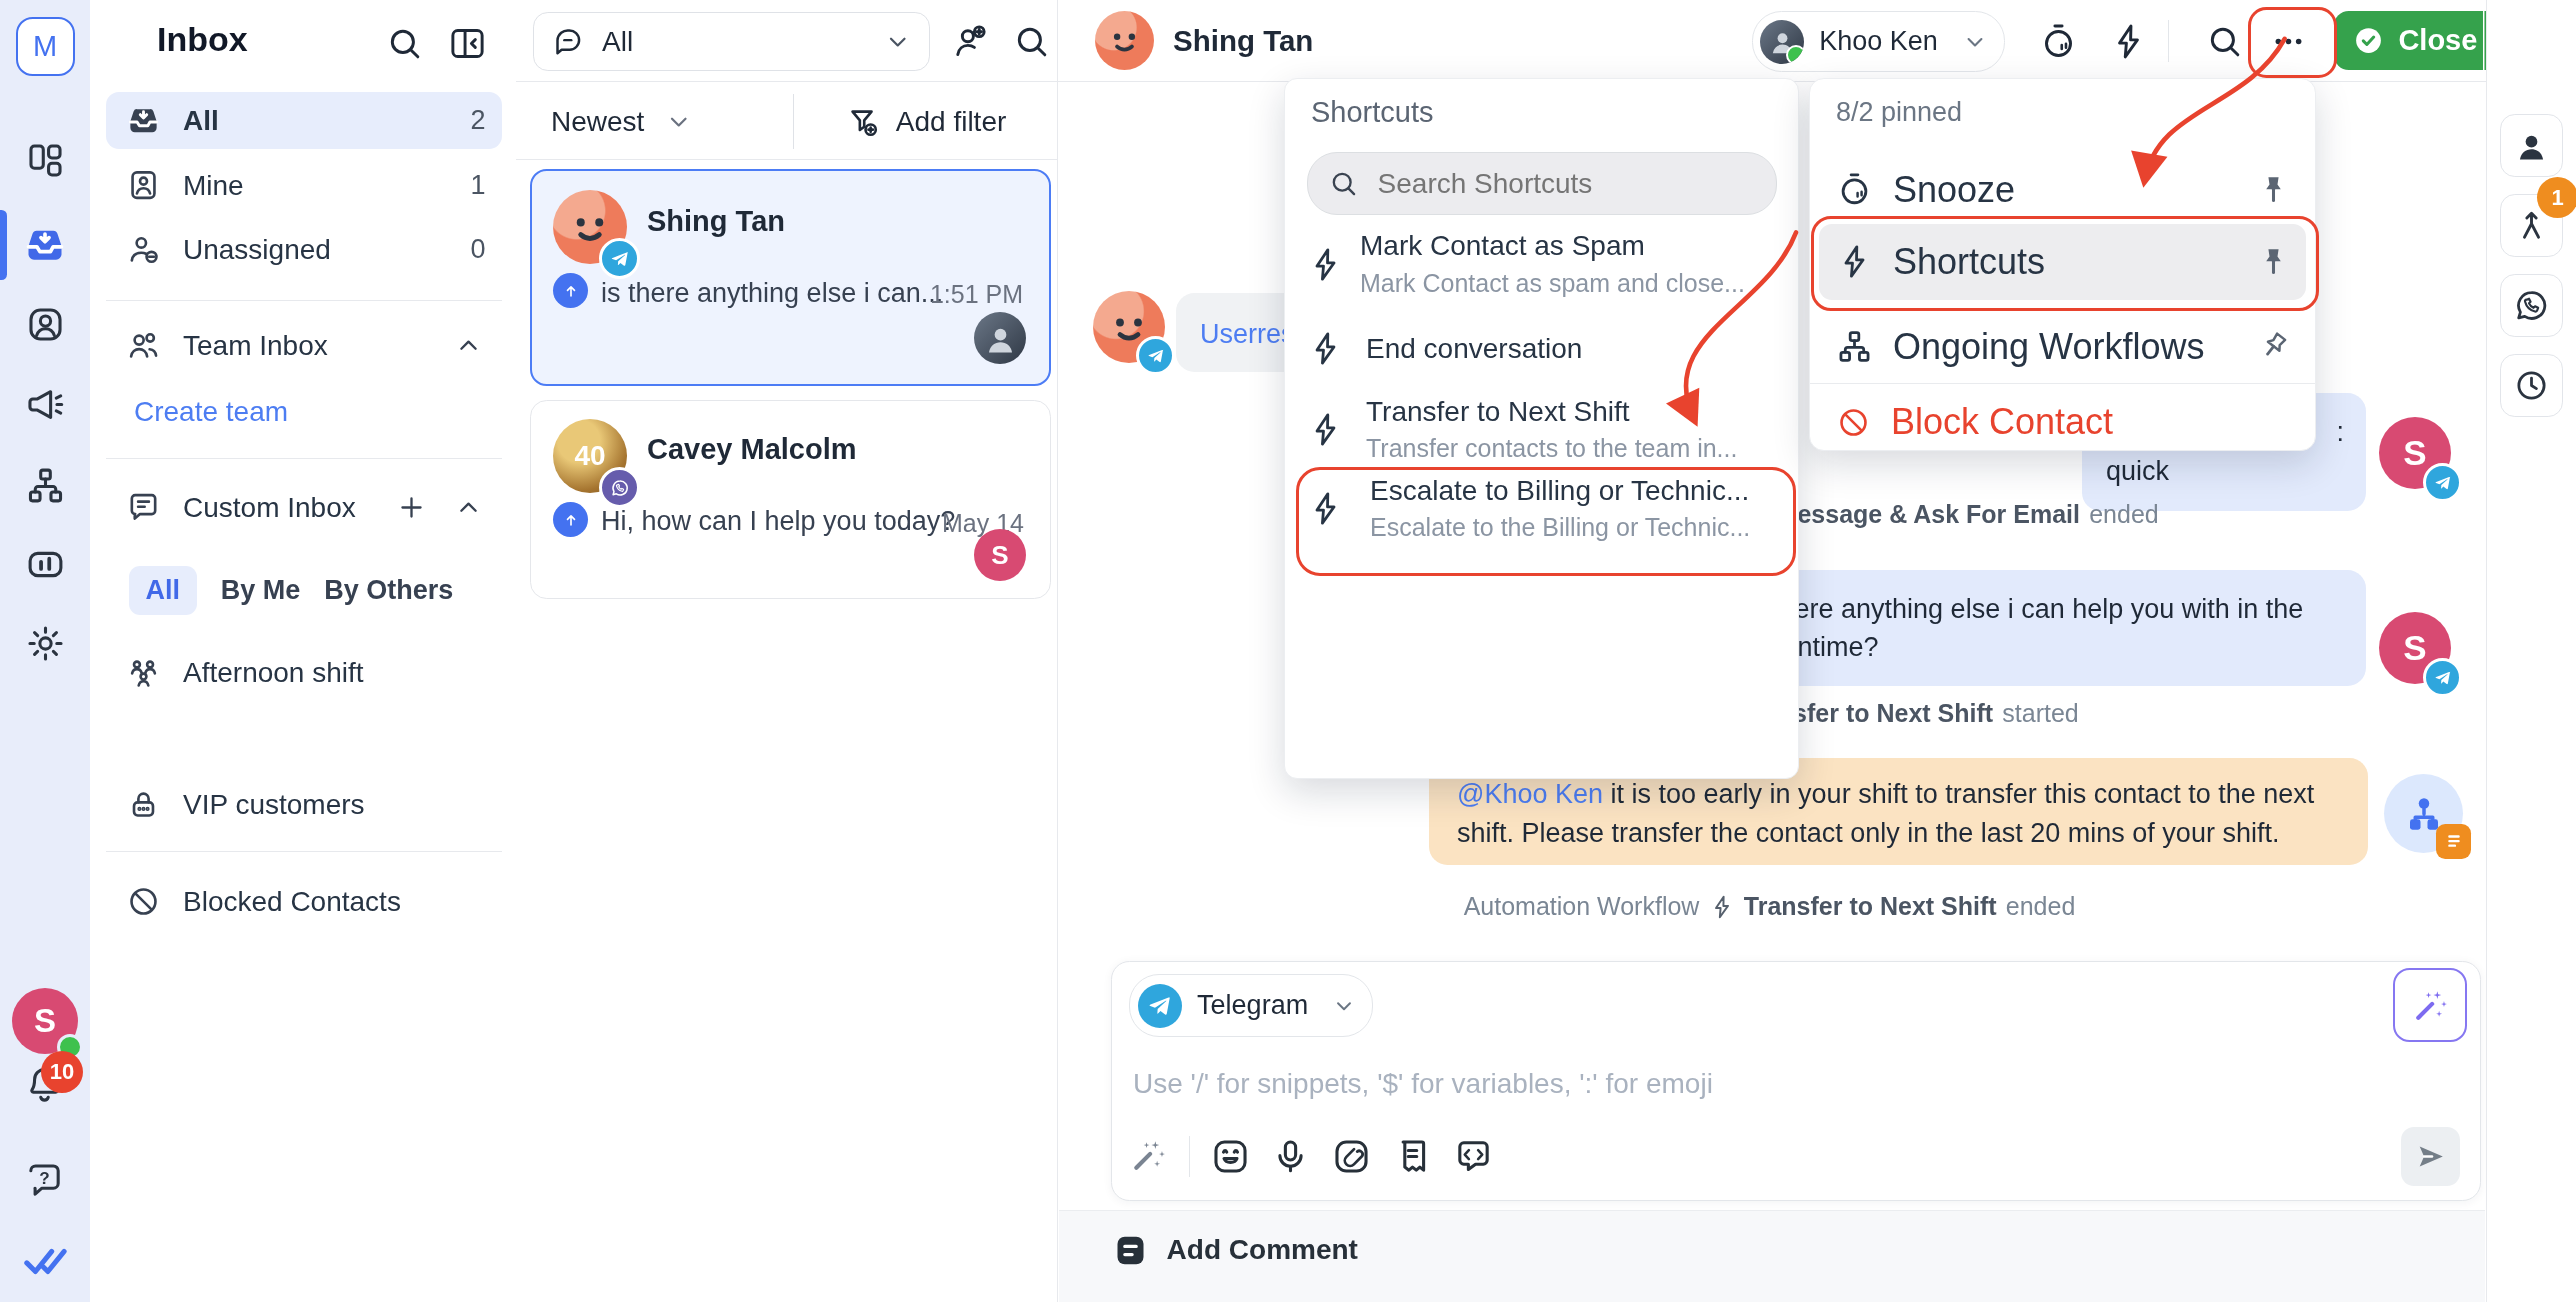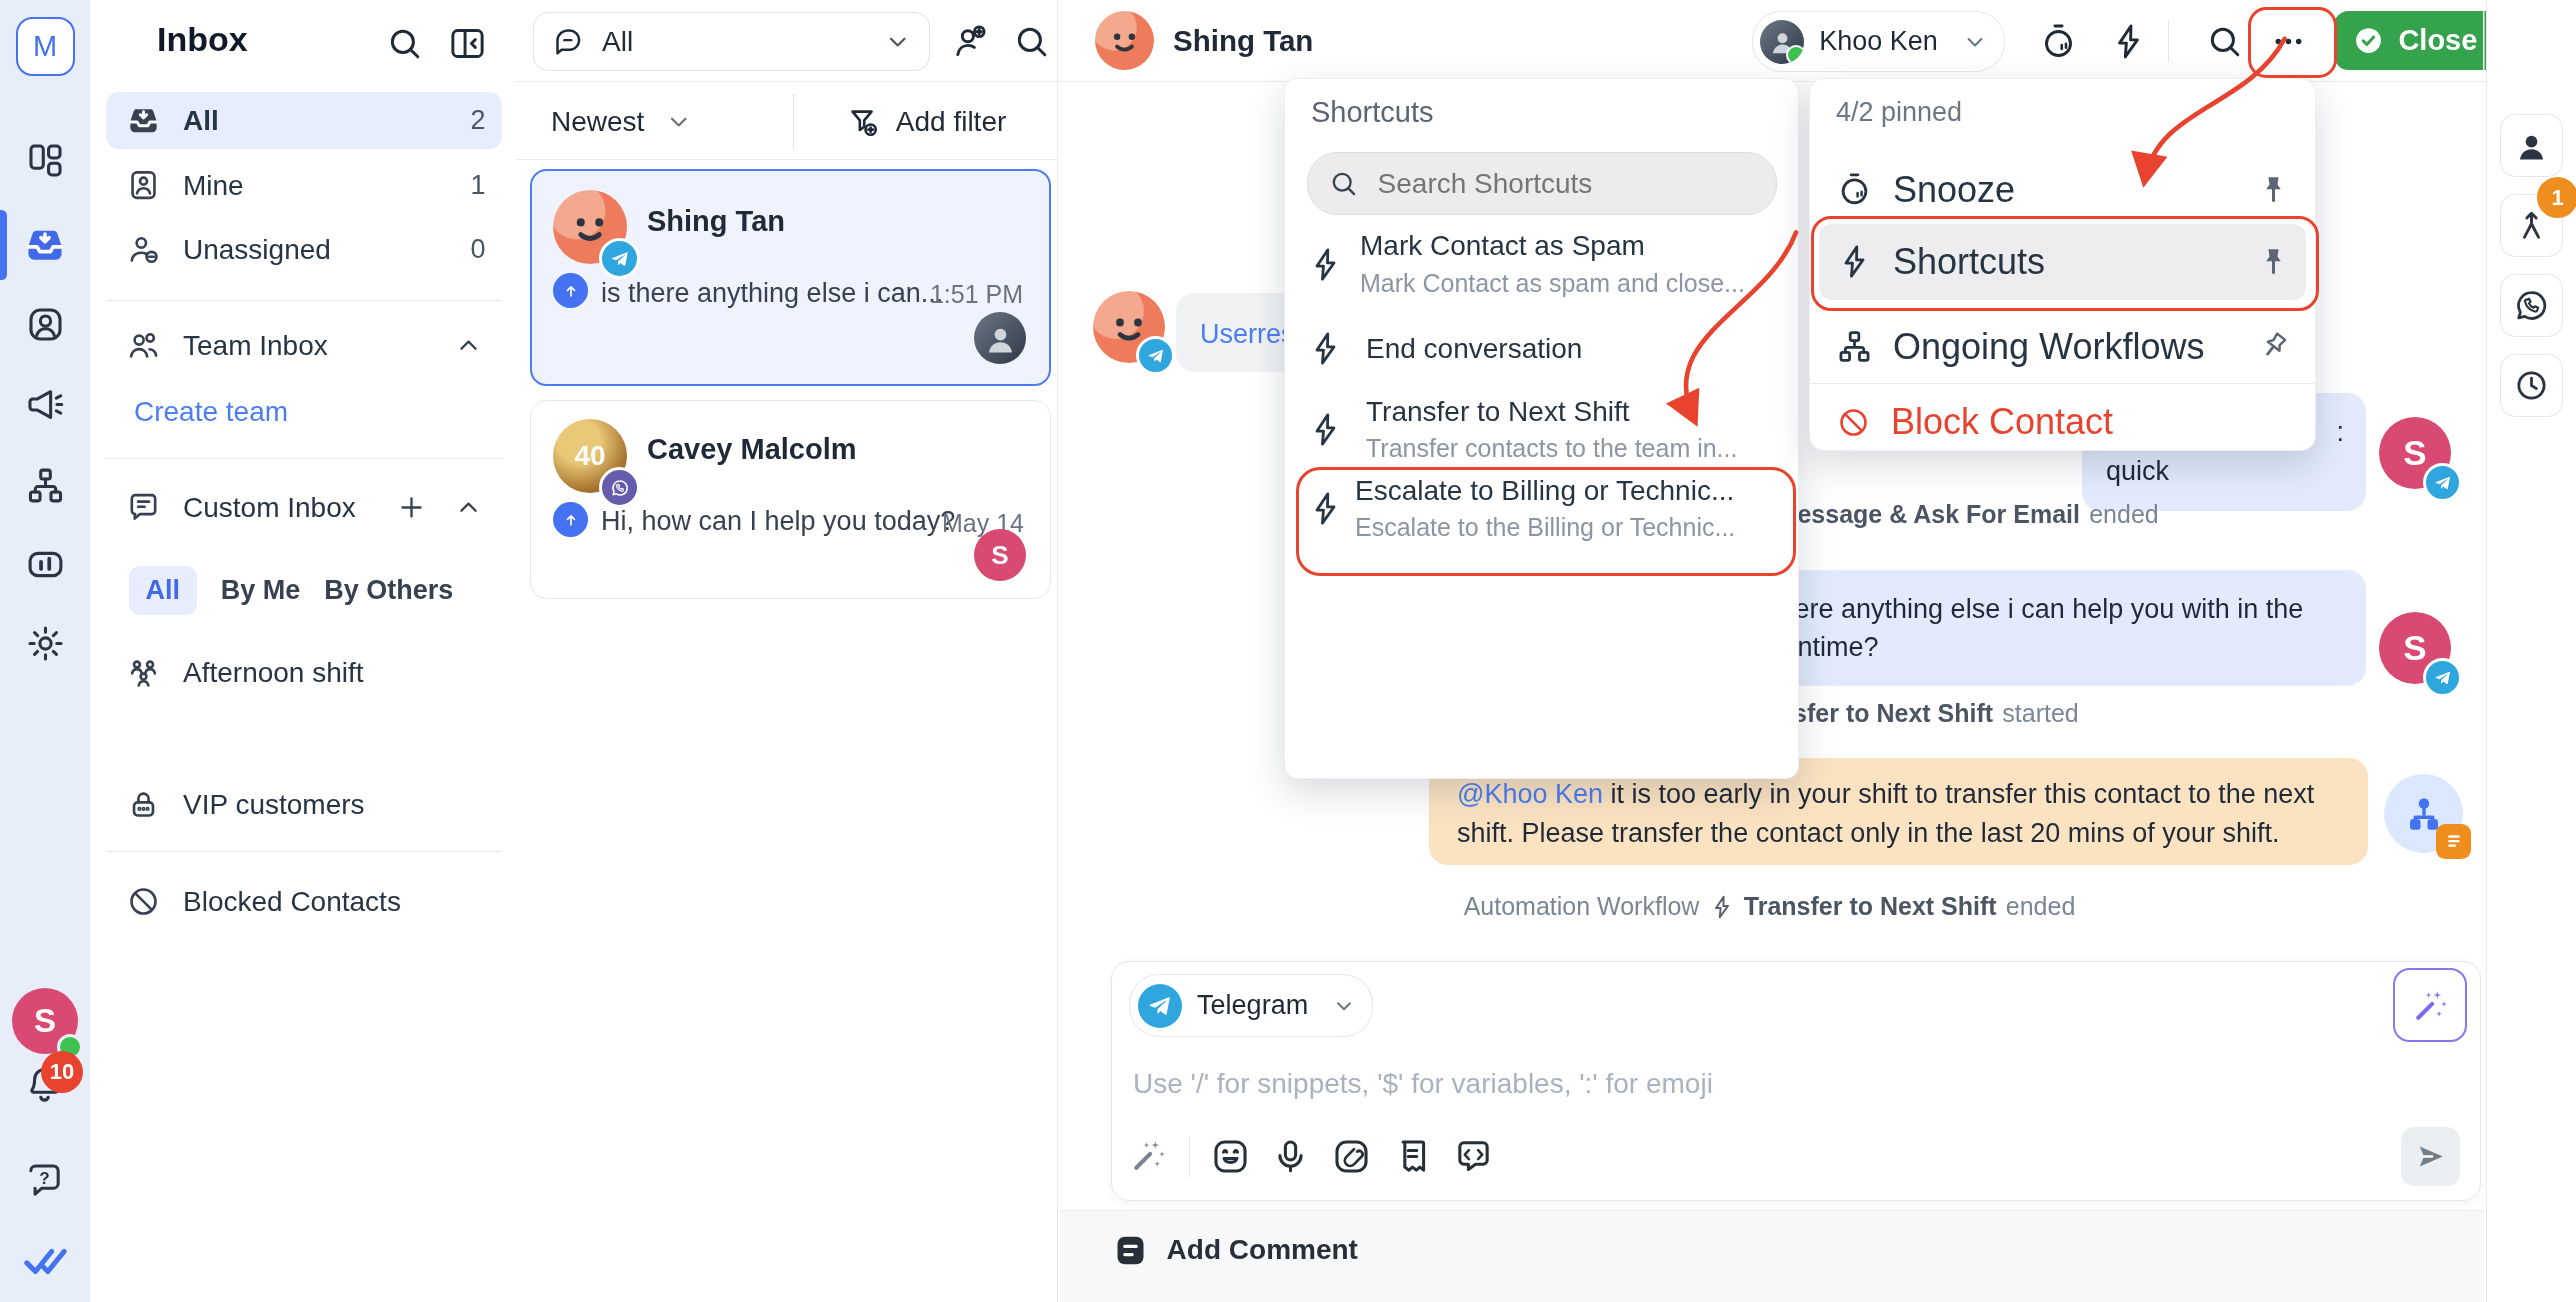--- a/index.html
+++ b/index.html
@@ -719,33 +719,33 @@
     </div>
     <div class="f" style="position:absolute;left:22px;top:317px;width:468px;gap:22px">
       <svg class="ic" style="width:37px;height:37px;color:#273444" viewBox="0 0 40 40" width="37" height="37">
           <use href="#ic-bolt"></use>
         </svg>
       <div>
         <div style="font-size:28px;color:#273444">Transfer to Next Shift</div>
         <div style="font-size:25px;color:#8b95a3;margin-top:5.5px">Transfer contacts to the team in...</div>
       </div>
     </div>
-    <div class="f" style="position:absolute;left:22px;top:396px;width:468px;gap:11px">
+    <div class="f" style="position:absolute;left:22px;top:396px;width:468px;gap:26px">
       <svg class="ic" style="width:37px;height:37px;color:#273444" viewBox="0 0 40 40" width="37" height="37">
           <use href="#ic-bolt"></use>
         </svg>
       <div>
         <div style="font-size:28px;color:#273444">Escalate to Billing or Technic...</div>
         <div style="font-size:25px;color:#8b95a3;margin-top:5.5px">Escalate to the Billing or Technic...</div>
       </div>
     </div>
   </div>
 
   <div class="abs" style="left:1809px;top:78px;width:505px;height:371px;background:#fff;border:0.9px solid #eceef1;border-radius:14.8px;box-shadow:0 13px 37px rgba(15,25,50,.16);z-index:6">
-    <div style="position:absolute;left:26px;top:18.4px;font-size:27px;color:#6b7684">4/2 pinned</div>
+    <div style="position:absolute;left:26px;top:18.4px;font-size:27px;color:#6b7684">8/2 pinned</div>
     <div class="menu-row" style="left:26px;top:81px;width:454px;height:59px">
       <svg class="ic" style="width:37px;height:37px;color:#273444" viewBox="0 0 40 40" width="37" height="37">
           <use href="#ic-timer"></use>
         </svg>
       <span style="margin-left:20px">Snooze</span>
       <svg class="ic" style="width:33px;height:33px;margin-left:auto;color:#5b6573" viewBox="0 0 36 36" width="33" height="33">
           <use href="#ic-pin"></use>
         </svg>
     </div>
     <div class="abs" style="left:9.2px;top:145px;width:487px;height:76px;background:#ededef;border-radius:13px"></div>

